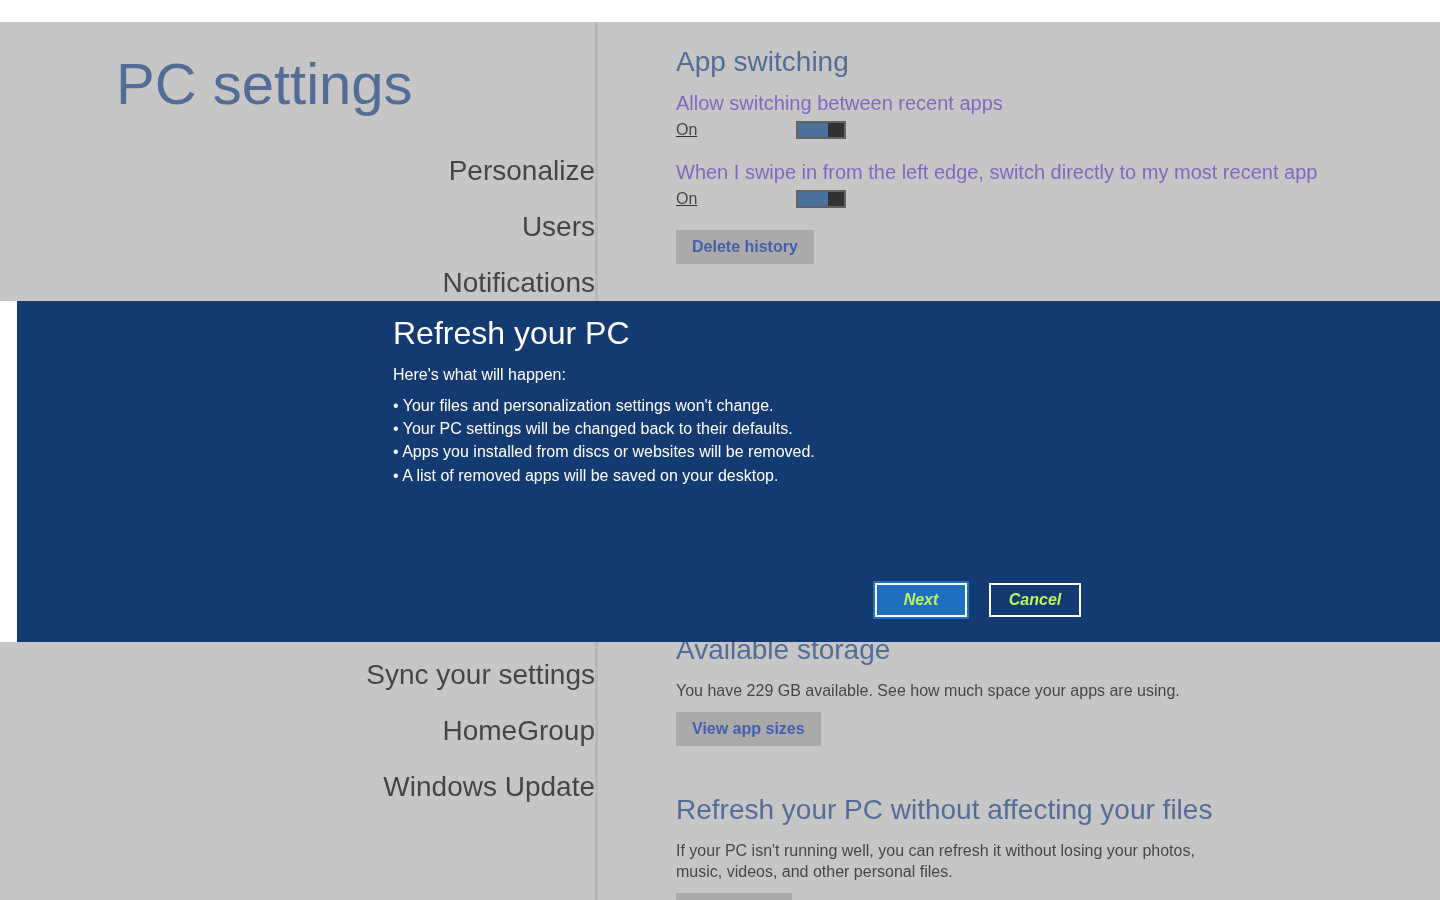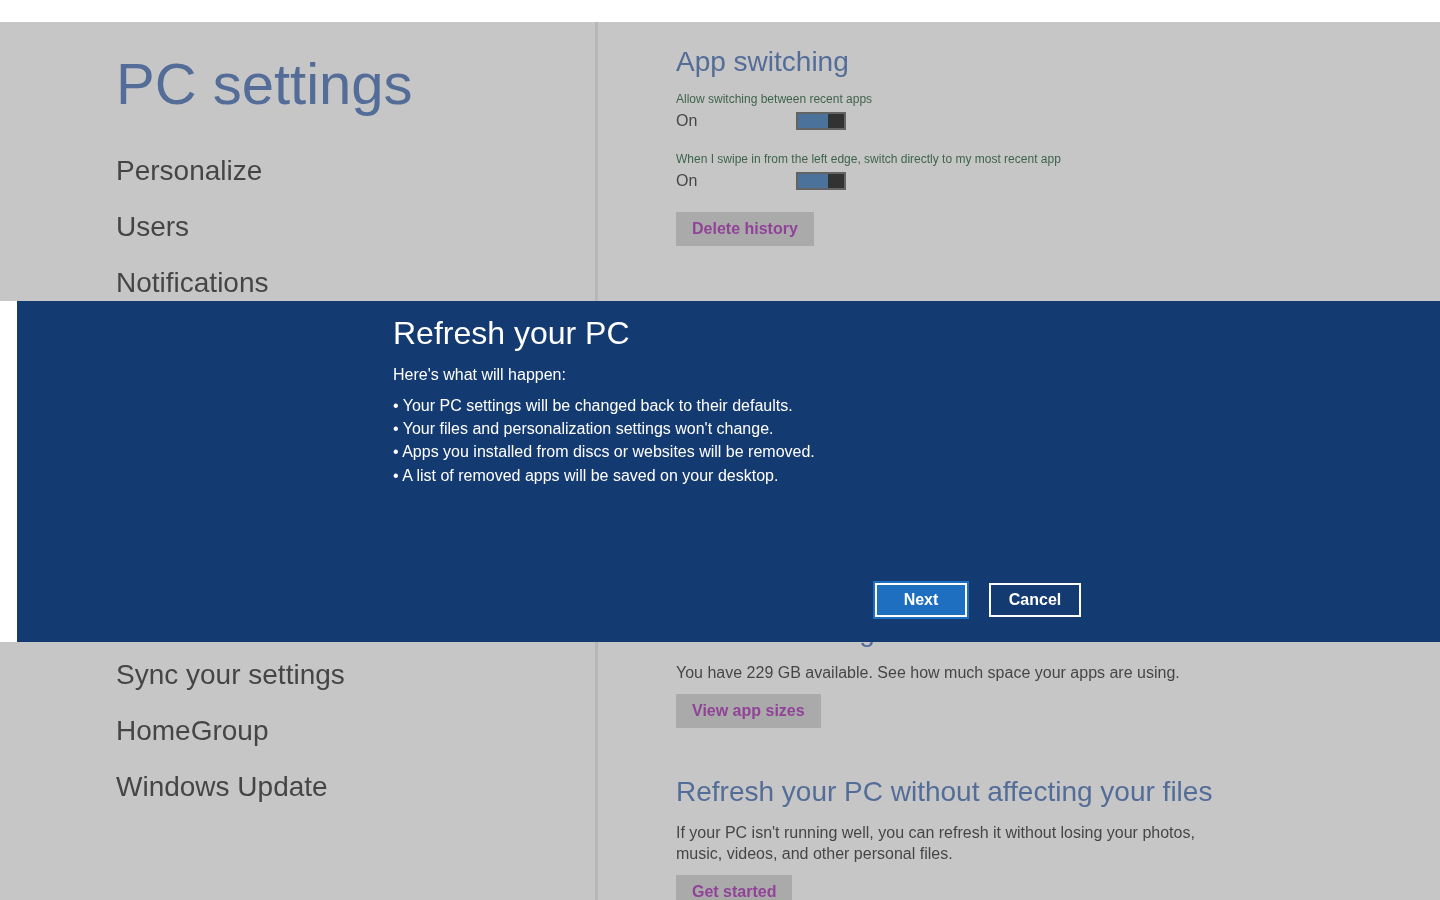--- a/index.html
+++ b/index.html
@@ -1,47 +1,47 @@
 <!DOCTYPE html>
 <html><head>
 <meta charset="utf-8">
 <style>
   * { box-sizing: border-box; margin: 0; padding: 0; }
   html, body { width: 1440px; height: 900px; overflow: hidden; font-family: "Segoe UI Light", "Segoe UI", Arial, sans-serif; background: #fff; }
   .screen { position: relative; width: 1440px; height: 900px; margin-top: 22px; }
   .sidebar { position: absolute; left: 0; top: 0; width: 595px; height: 900px; background: #fff; padding-left: 116px; padding-top: 28px; }
   .pc-title { font-size: 58px; font-weight: 300; color: #3a67b0; letter-spacing: 0px; margin-bottom: 26px; }
   .nav-list { list-style: none; }
-  .nav-item { font-size: 28px; font-weight: 300; color: #222; padding: 12px 0 12px 0; cursor: default; }
+  .nav-item { font-size: 28px; font-weight: 300; color: #222; padding: 12px 0 12px 0; cursor: default; text-align: right; }
   .divider { position: absolute; left: 595px; top: 0; width: 3px; height: 900px; background: #e6e6e6; }
   .content { position: absolute; left: 598px; top: 8px; width: 842px; height: 900px; padding: 16px 0 0 78px; }
   .section-heading { font-size: 28px; font-weight: 300; color: #3a67b0; margin-bottom: 14px; margin-top: 0; }
   .section-heading.mt { margin-top: 28px; }
-  .setting-label { font-size: 12px; color: #14532d; margin-bottom: 6px; }
-  .setting-row { display: flex; align-items: flex-end; margin-bottom: 22px; }
+  .setting-label { font-size: 20px; color: #8b5cf6; margin-bottom: 6px; }
+  .setting-row { display: flex; align-items: flex-end; margin-bottom: 22px; text-decoration: underline; }
   .setting-state { font-size: 16px; color: #222; width: 120px; }
   .toggle { width: 50px; height: 18px; border: 2px solid #555; position: relative; background: linear-gradient(90deg, #2a6fb5 0 66%, #000 66% 100%); cursor: pointer; }
-  .gray-btn { display: inline-block; background: #cfcfcf; border: none; padding: 8px 16px; font-size: 16px; font-weight: 600; color: #a21caf; cursor: pointer; font-family: inherit; }
+  .gray-btn { display: inline-block; background: #cfcfcf; border: none; padding: 8px 16px; font-size: 16px; font-weight: 600; color: #1d4ed8; cursor: pointer; font-family: inherit; }
   .desc { font-size: 16px; color: #222; max-width: 560px; margin-bottom: 10px; line-height: 1.35; }
 
   
   .dim { position: absolute; left: 0; width: 1440px; background: rgba(120,120,120,0.42); }
   .dim.top { top: 0; height: 279px; }
   .dim.bottom { top: 620px; height: 280px; }
 
   
   .band { position: absolute; left: 17px; top: 279px; width: 1440px; height: 341px; background: #143a72; color: #fff; }
   .band-inner { position: absolute; left: 376px; top: 14px; width: 680px; }
   .band-title { font-size: 32px; font-weight: 300; margin-bottom: 14px; }
   .band-sub { font-size: 16px; margin-bottom: 10px; }
   .bullets { list-style: none; }
   .bullets li { font-size: 16px; line-height: 1.45; }
   .bullets li::before { content: "• "; }
   .band-buttons { position: absolute; left: 858px; top: 282px; display: flex; gap: 22px; }
-  .band-btn { width: 92px; height: 34px; border: 2px solid #fff; background: transparent; color: #ffffff; font-size: 16px; font-weight: 600; cursor: pointer; font-family: inherit; }
+  .band-btn { width: 92px; height: 34px; border: 2px solid #fff; background: transparent; color: #bef264; font-size: 16px; font-weight: 600; cursor: pointer; font-family: inherit; font-style: italic; }
   .band-btn.primary { background: #1e6fc0; border: 2px solid #fff; outline: 2px solid #1e6fc0; }
 </style>
 </head>
 <body>
 
 <div class="screen">
 
   <div class="sidebar">
     <div class="pc-title">PC settings</div>
     <ul class="nav-list">
@@ -94,22 +94,22 @@
   </div>
 
   <div class="dim top"></div>
   <div class="dim bottom"></div>
 
   <div class="band">
     <div class="band-inner">
       <div class="band-title">Refresh your PC</div>
       <div class="band-sub">Here's what will happen:</div>
       <ul class="bullets">
+        <li>Your files and personalization settings won't change.</li>
         <li>Your PC settings will be changed back to their defaults.</li>
-        <li>Your files and personalization settings won't change.</li>
         <li>Apps you installed from discs or websites will be removed.</li>
         <li>A list of removed apps will be saved on your desktop.</li>
       </ul>
     </div>
     <div class="band-buttons">
       <button class="band-btn primary">Next</button>
       <button class="band-btn">Cancel</button>
     </div>
   </div>
 

